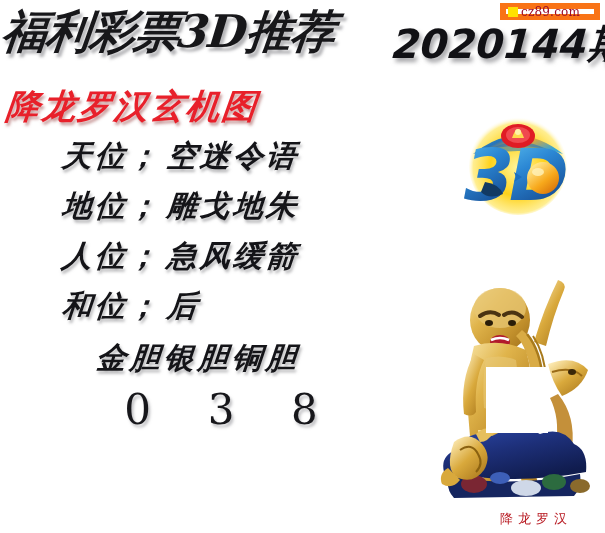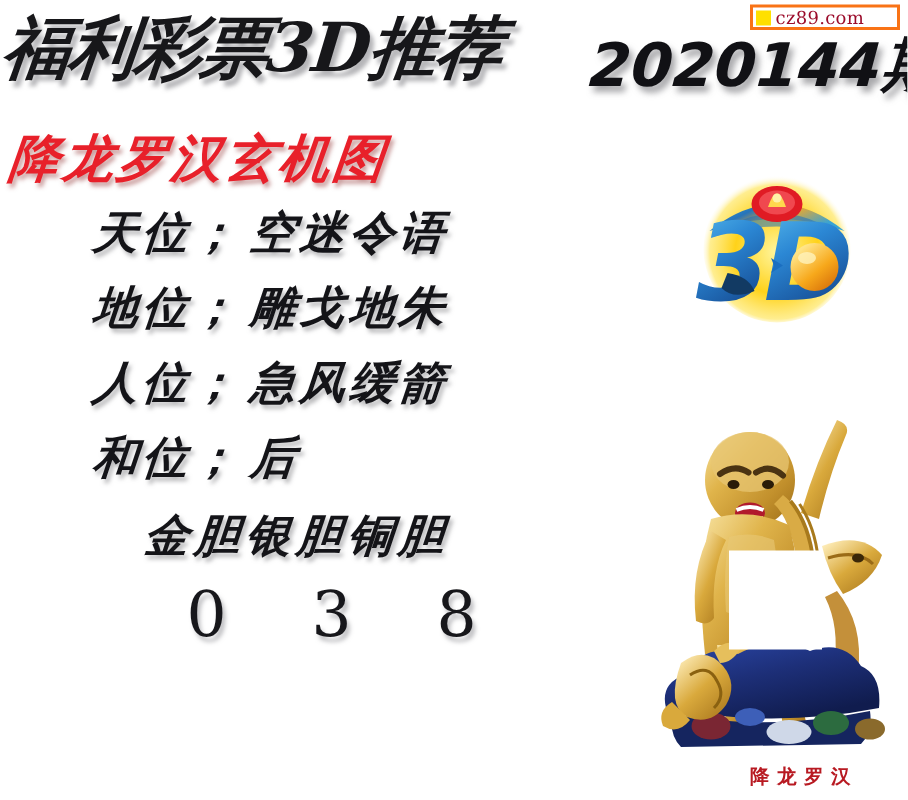--- a/index.html
+++ b/index.html
@@ -12,21 +12,21 @@
     height:533px;
     background:#ffffff;
     overflow:hidden;
   }
 
   
   .watermark{
     position:absolute;
     top:3px; left:500px;
     width:100px; height:17px;
-    border:2px solid #f97316;
+    border:6px solid #f97316;
     background:#ffffff;
     display:flex; align-items:center;
     padding-left:2px;
     box-sizing:border-box;
   }
   .wm-square{
     width:10px;height:10px;background:#ffe000;
     display:inline-block;flex:0 0 auto;margin-right:3px;
   }
   .wm-text{
@@ -134,21 +134,21 @@
     left:486px; top:367px;
     width:62px; height:66px;
     background:#ffffff;
   }
   .statue-caption{
     position:absolute;
     left:476px; top:511px;
     width:120px;
     text-align:center;
     font-family:"DejaVu Serif","Liberation Serif",serif;
-    font-weight:bold;
+    font-weight:normal;
     font-size:13px;
     line-height:16px;
     letter-spacing:5px;
     color:#b81a22;
     white-space:nowrap;
   }
 </style>
 </head>
 <body>
 

